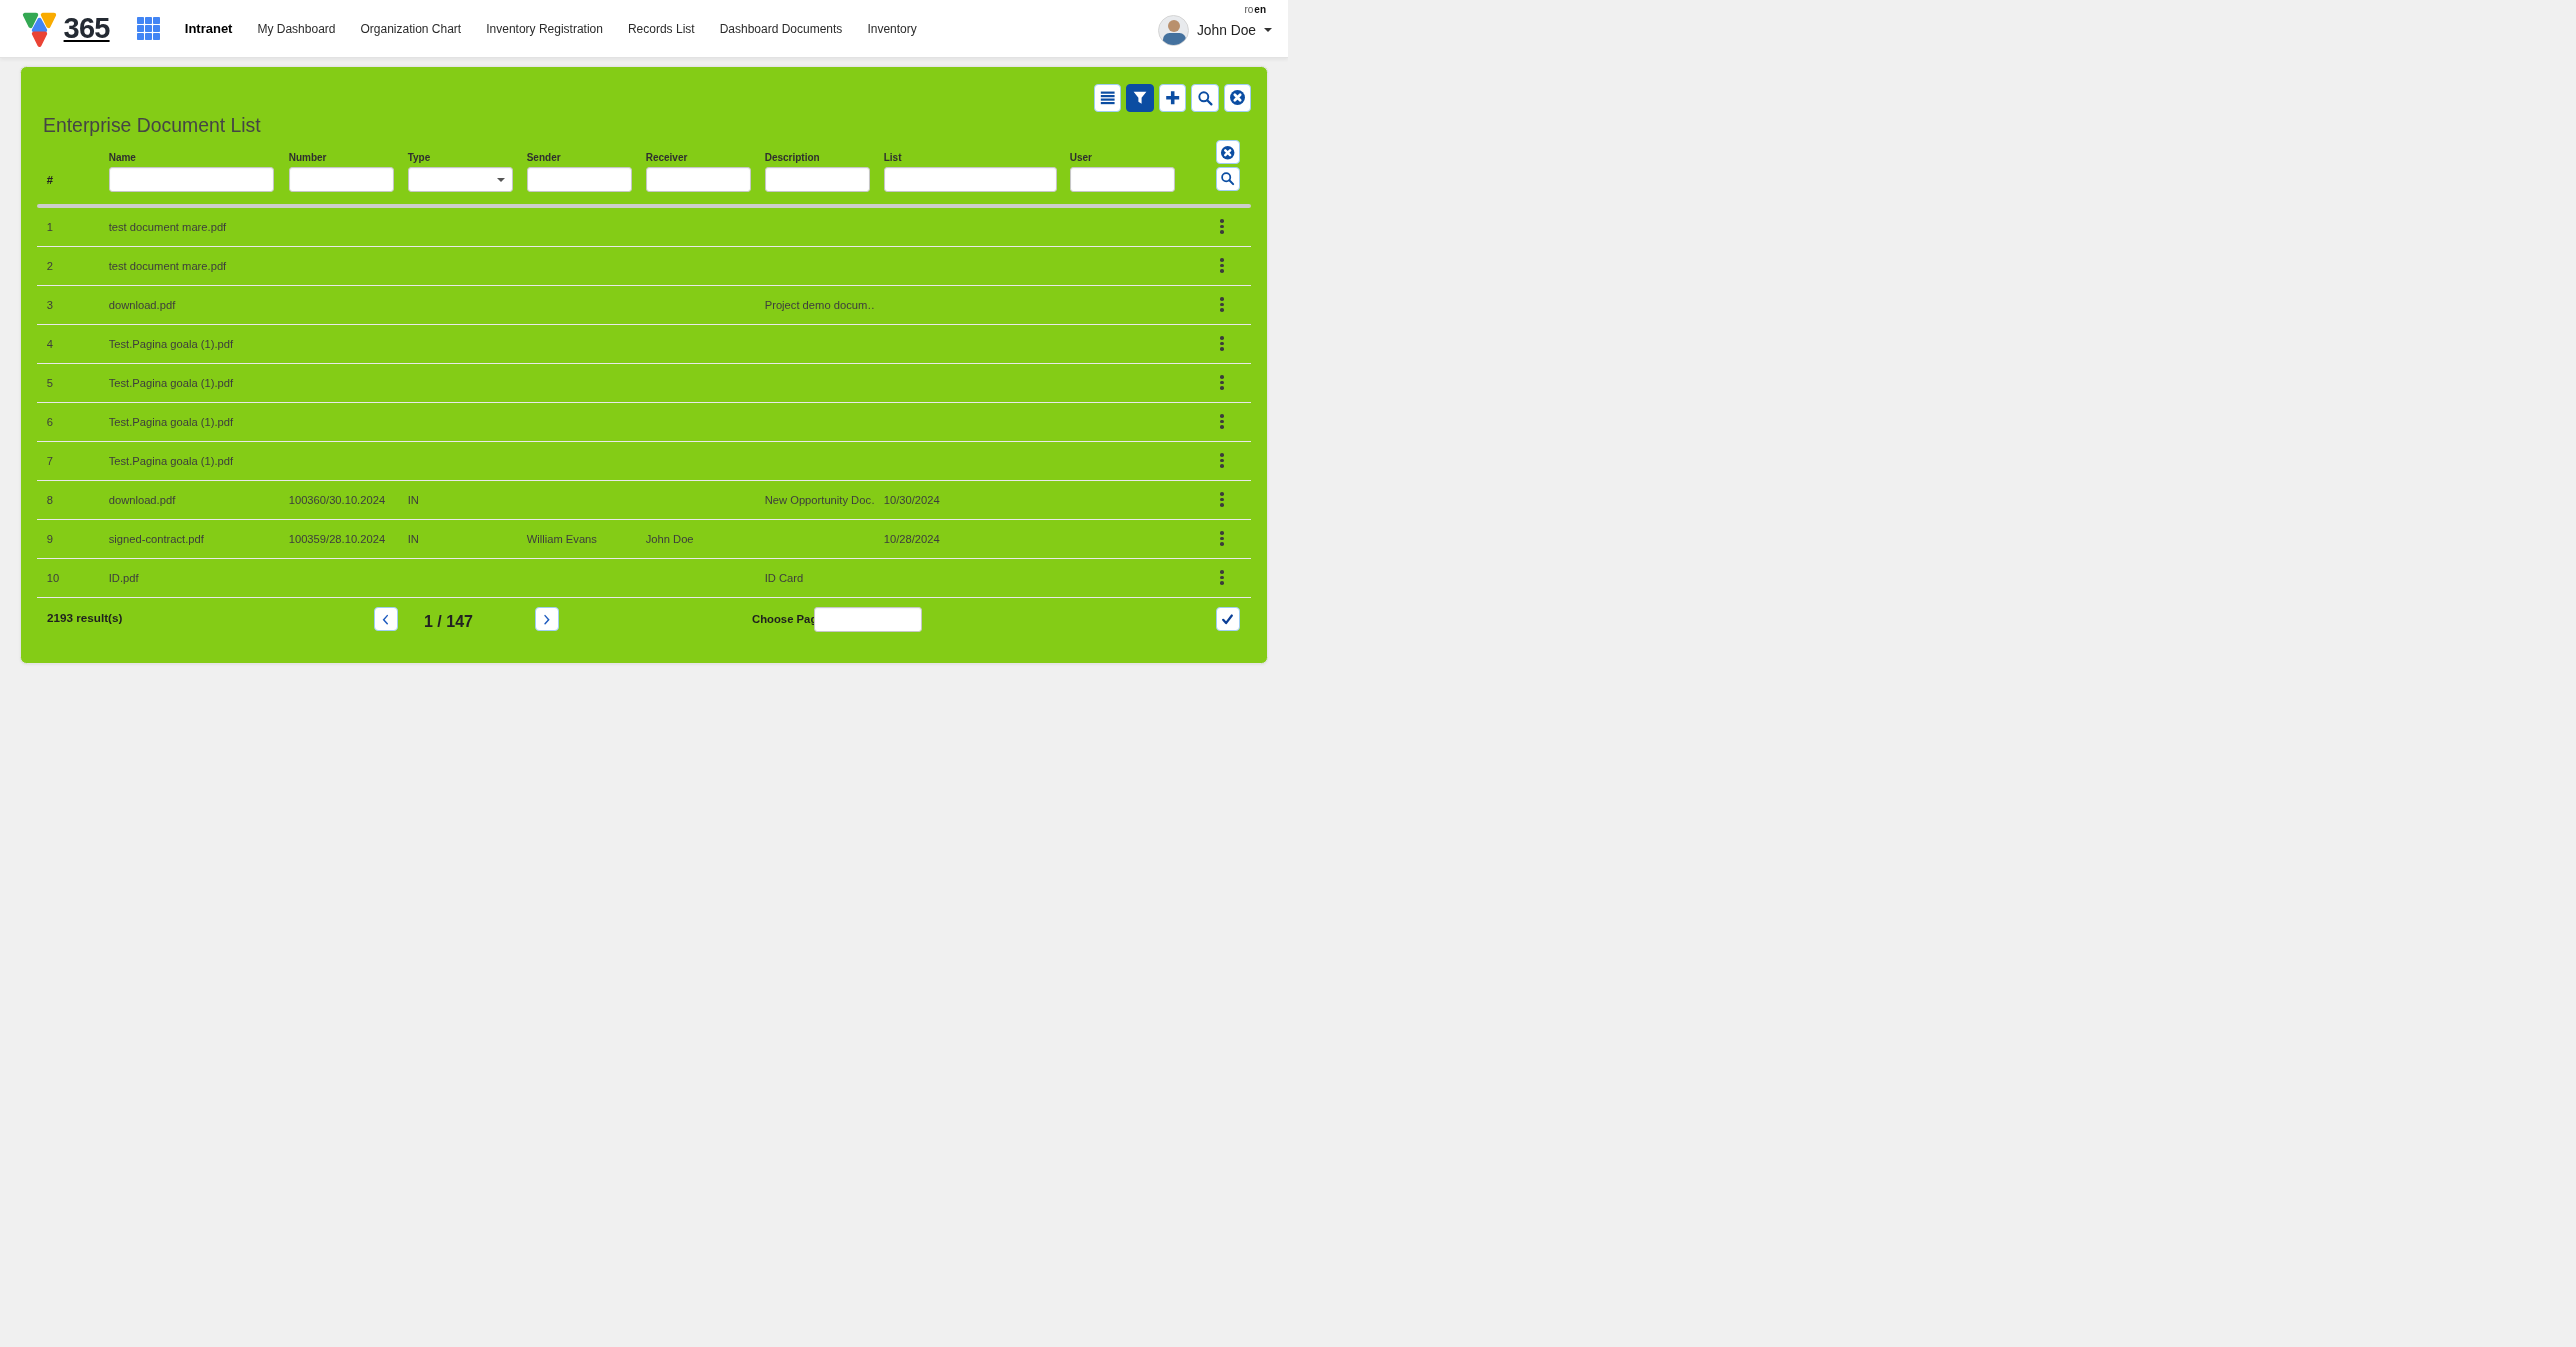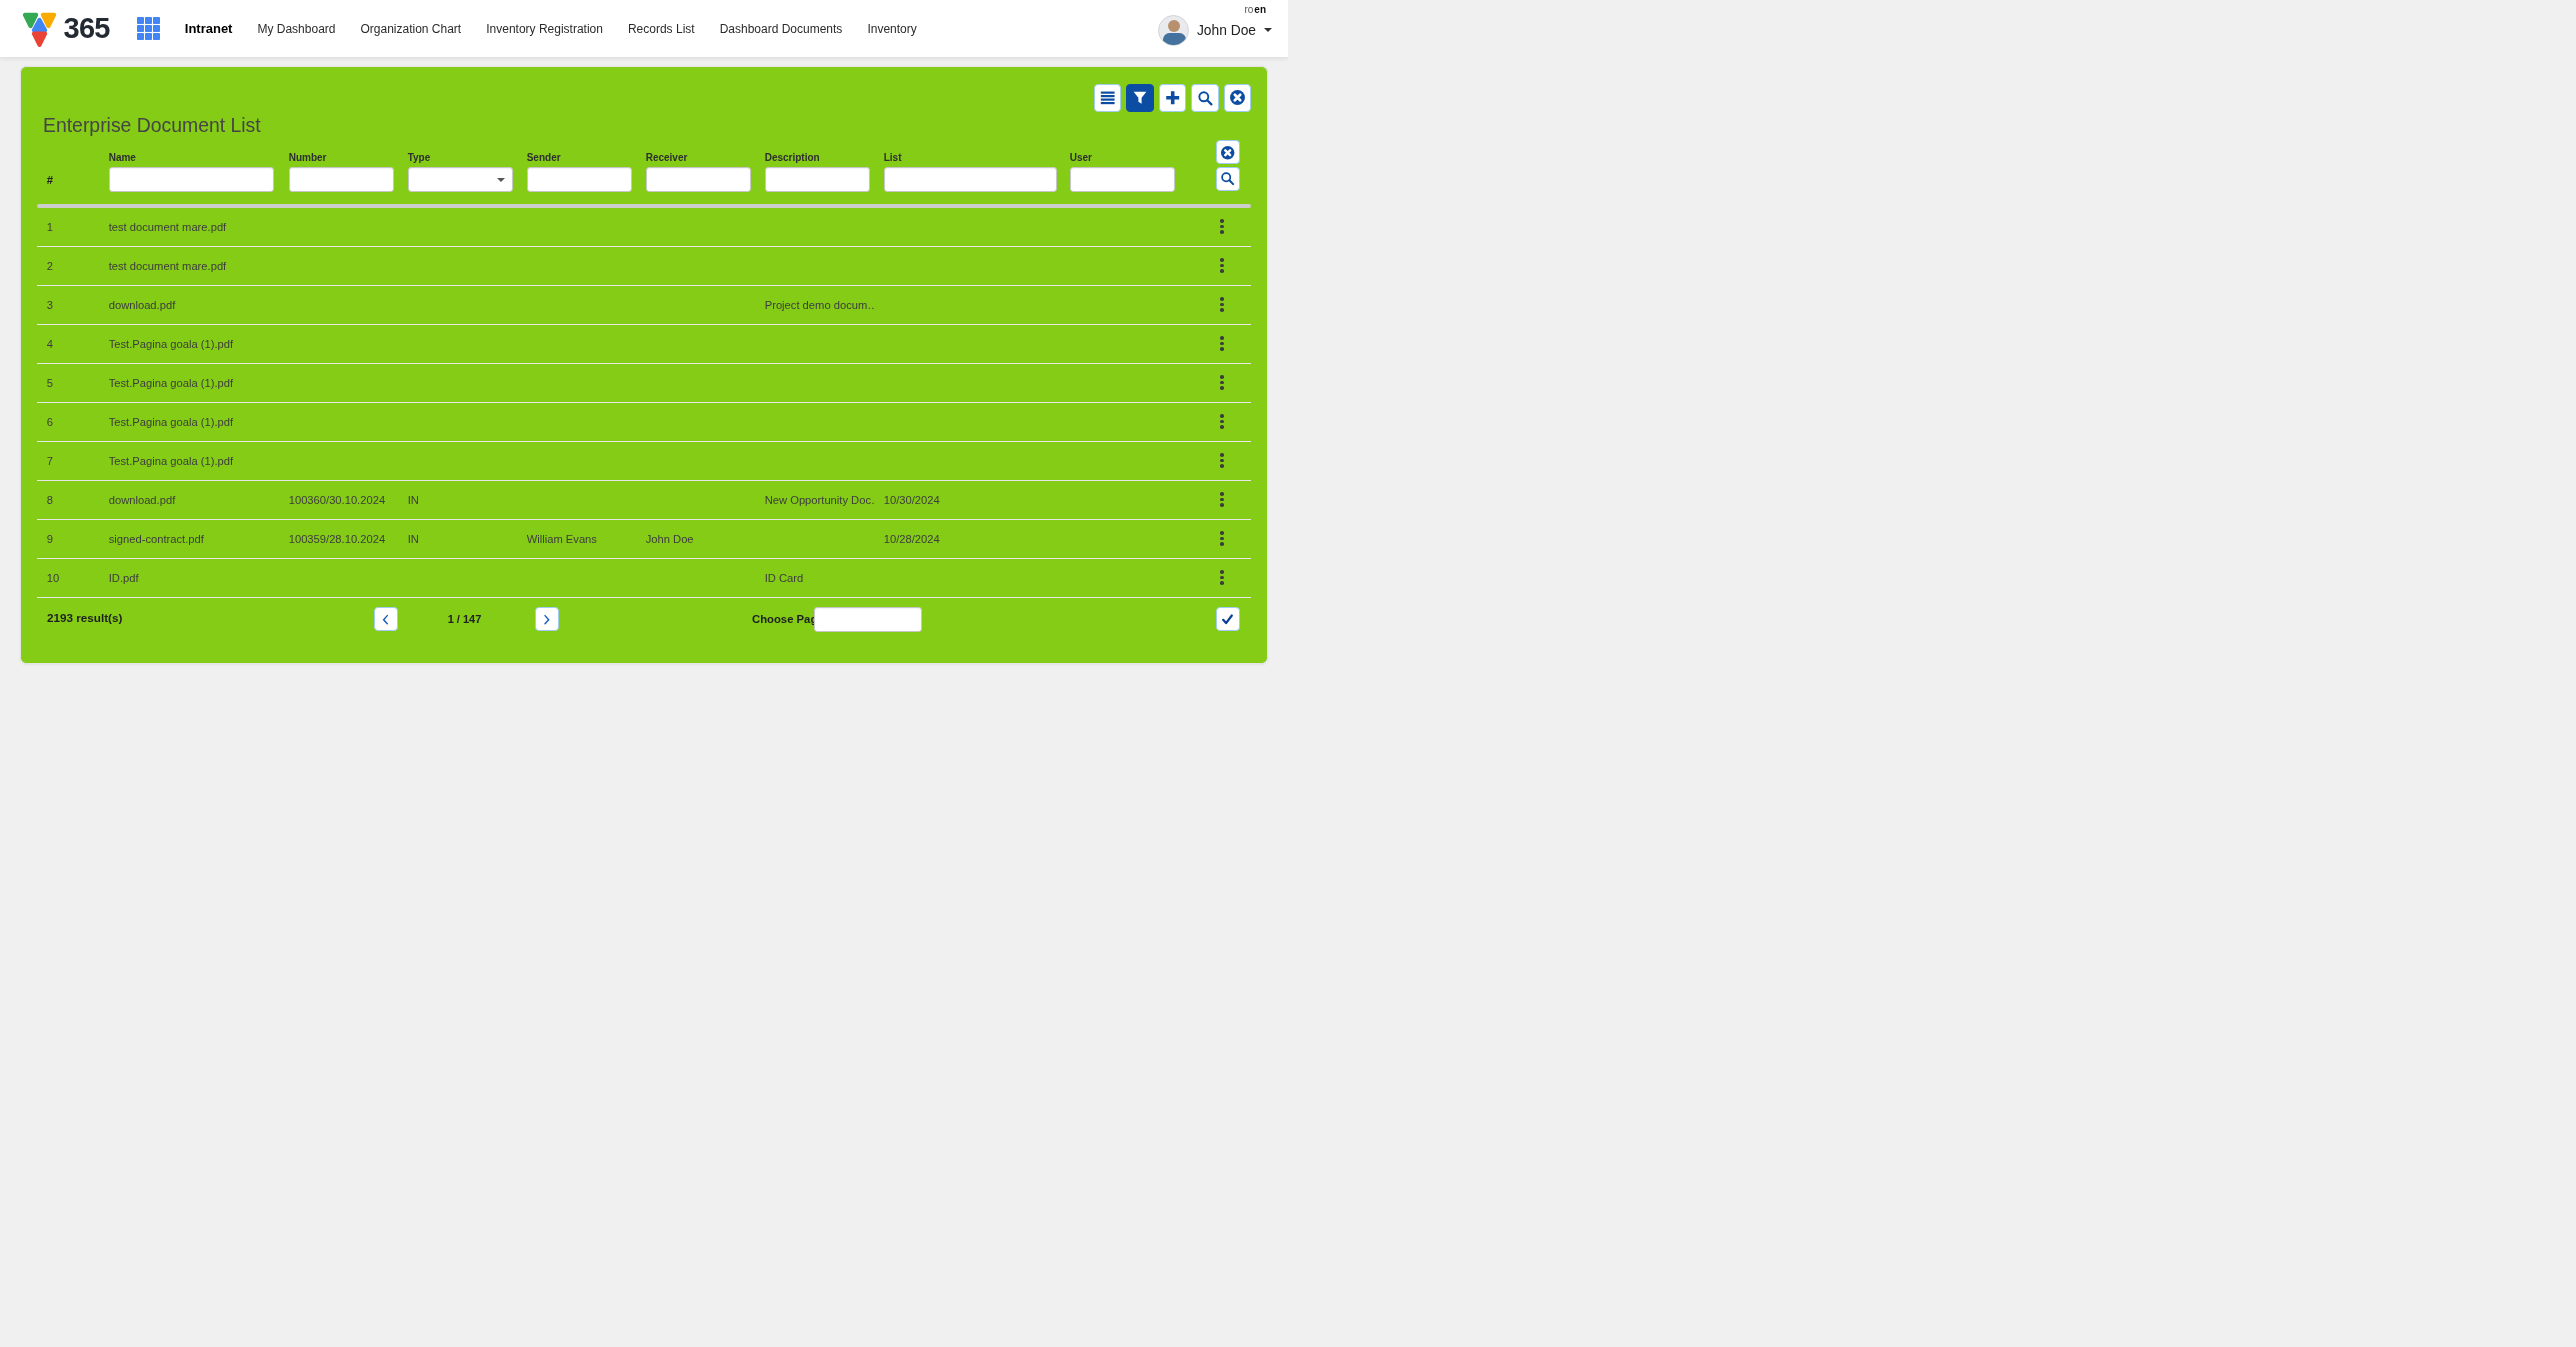--- a/index.html
+++ b/index.html
@@ -2,21 +2,21 @@
 <html style="font-size:13px"><head>
 <meta charset="utf-8">
 <style>
   * { margin:0; padding:0; box-sizing:border-box; }
   html,body { width:1288px; height:674px; overflow:hidden; background:#f0f0f0;
               font-family:"Liberation Sans", sans-serif; }
 
   
   .header { position:relative; height:58px; background:#fff; border-bottom:0.8px solid #e2e2e2;
             box-shadow:0 1.6px 3.2px rgba(0,0,0,.05); display:flex; align-items:center; z-index:5; }
-  .brand { display:flex; align-items:center; margin-left:19.4px; }
+  .brand { display:flex; align-items:center; margin-left:19.4px;text-decoration:underline; }
   .logo-svg { width:41px; height:41px; }
   .logo-text { font-size:29px; font-weight:700; color:#242a33; letter-spacing:-0.8px; margin-left:3.2px; }
   .apps-grid { display:grid; grid-template-columns:repeat(3,6.5px); grid-template-rows:repeat(3,6.5px);
                gap:1.6px; margin-left:27.5px; cursor:pointer; }
   .apps-grid span { background:#4285f4; border-radius:0.8px; }
   .nav { display:flex; align-items:center; gap:25px; margin-left:25px; }
   .nav-item { font-size:12px; color:#2b2b2b; cursor:pointer; white-space:nowrap; }
   .nav-item.active { font-weight:700; font-size:13px; color:#000; }
   .lang { position:absolute; top:4px; right:22px; font-size:10px; display:flex; gap:1px; }
   .lang-ro { color:#555; cursor:pointer; }
@@ -69,22 +69,22 @@
   .c-act { display:flex; justify-content:center; padding:0; }
   .kebab { background:none; border:none; cursor:pointer; display:flex; flex-direction:column;
            gap:2px; padding:4.9px; }
   .kebab .dot { width:3.6px; height:3.6px; border-radius:50%; background:#3c3c3c; }
 
   
   .tfooter { position:relative; height:50px; }
   .results { position:absolute; left:26px; top:13.8px; font-size:11.7px; font-weight:700; color:#1f1f1f; }
   .pg-btn { position:absolute; top:9.7px; }
   .pg-prev { left:353px; } .pg-next { left:514px; }
-  .page-indicator { position:absolute; left:403px; width:81px; text-align:center; top:15.4px;
-                    font-size:11px; font-weight:600; color:#222; }
+  .page-indicator { position:absolute; left:403px; width:81px; text-align:left; top:15.4px;
+                    font-size:16px; font-weight:600; color:#222; }
   .choose-label { position:absolute; left:731px; top:15.4px; width:62px; overflow:hidden;
                   white-space:nowrap; font-size:11.3px; font-weight:700; color:#1f1f1f; }
   .choose-input { position:absolute; left:793px; top:9.7px; width:108px; }
   .confirm-btn { position:absolute; right:27.5px; top:9.7px; }
 </style>
 </head>
 <body>
 
 <div class="header">
   <div class="brand">

